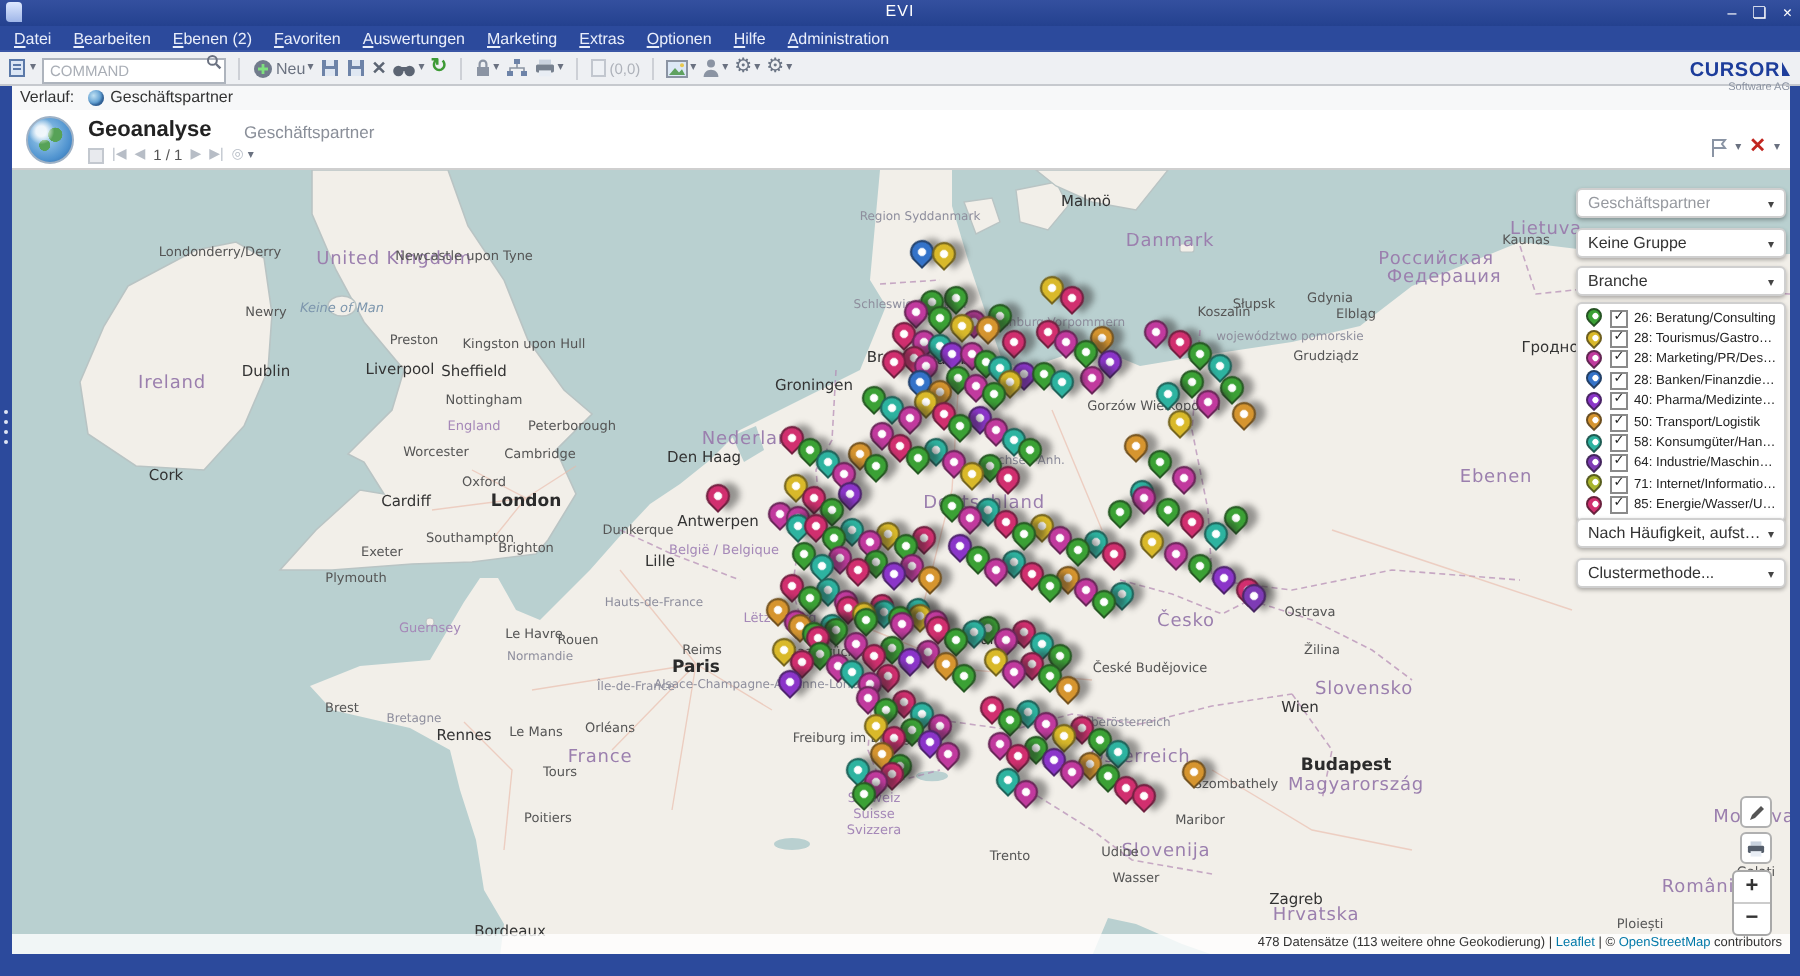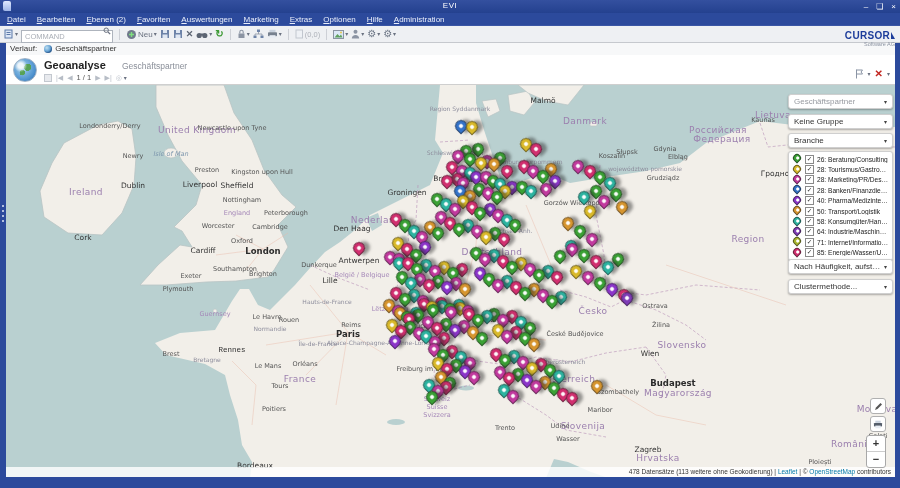--- a/index.html
+++ b/index.html
@@ -329,40 +329,40 @@
       <span class="map-label co2" style="left: 356px; top: 186px;">België / Belgique</span>
       <span class="map-label co2" style="left: 384px; top: 220px;">Lëtzebuerg</span>
       <span class="map-label co" style="left: 486px; top: 162px;">Deutschland</span>
       <span class="map-label co" style="left: 294px; top: 289px;">France</span>
       <span class="map-label co" style="left: 587px; top: 221px;">Česko</span>
       <span class="map-label co" style="left: 564px; top: 289px;">Österreich</span>
       <span class="map-label co" style="left: 676px; top: 255px;">Slovensko</span>
       <span class="map-label co" style="left: 672px; top: 303px;">Magyarország</span>
       <span class="map-label co" style="left: 577px; top: 336px;">Slovenija</span>
       <span class="map-label co" style="left: 652px; top: 368px;">Hrvatska</span>
-      <span class="map-label co" style="left: 742px; top: 149px;">Region</span>
+      <span class="map-label co" style="left: 742px; top: 149px;">Ebenen</span>
       <span class="map-label co" style="left: 767px; top: 25px;">Lietuva</span>
       <span class="map-label co" style="left: 579px; top: 31px;">Danmark</span>
       <span class="map-label co" style="left: 712px; top: 40px;">Российская</span>
       <span class="map-label co" style="left: 716px; top: 49px;">Федерация</span>
       <span class="map-label co" style="left: 846px; top: 354px;">România</span>
       <span class="map-label co" style="left: 871px; top: 319px;">Moldova</span>
       <span class="map-label co2" style="left: 431px; top: 310px;">Schweiz</span>
       <span class="map-label co2" style="left: 431px; top: 318px;">Suisse</span>
       <span class="map-label co2" style="left: 431px; top: 326px;">Svizzera</span>
       <span class="map-label co2" style="left: 231px; top: 124px;">England</span>
       <span class="map-label cb" style="left: 257px; top: 161px;">London</span>
       <span class="map-label cb" style="left: 342px; top: 244px;">Paris</span>
       <span class="map-label cb" style="left: 667px; top: 293px;">Budapest</span>
       <span class="map-label ci" style="left: 127px; top: 96px;">Dublin</span>
       <span class="map-label ci" style="left: 194px; top: 95px;">Liverpool</span>
       <span class="map-label ci" style="left: 231px; top: 96px;">Sheffield</span>
       <span class="map-label ci" style="left: 197px; top: 161px;">Cardiff</span>
       <span class="map-label ci" style="left: 77px; top: 148px;">Cork</span>
-      <span class="map-label ci" style="left: 226px; top: 261px; font-family: Liberation Mono, monospace;">Rennes</span>
+      <span class="map-label ci" style="left: 226px; top: 278px;">Rennes</span>
       <span class="map-label ci" style="left: 249px; top: 376px;">Bordeaux</span>
       <span class="map-label ci" style="left: 474px; top: 90px;">Hamburg</span>
       <span class="map-label ci" style="left: 401px; top: 103px;">Groningen</span>
       <span class="map-label ci" style="left: 346px; top: 139px;">Den Haag</span>
       <span class="map-label ci" style="left: 496px; top: 230px;">Nürnberg</span>
       <span class="map-label ci" style="left: 353px; top: 171px;">Antwerpen</span>
       <span class="map-label ci" style="left: 324px; top: 191px;">Lille</span>
       <span class="map-label ci" style="left: 644px; top: 264px;">Wien</span>
       <span class="map-label ci" style="left: 537px; top: 11px;">Malmö</span>
       <span class="map-label ci" style="left: 442px; top: 89px;">Bremen</span>
@@ -375,21 +375,21 @@
       <span class="map-label tn" style="left: 264px; top: 138px;">Cambridge</span>
       <span class="map-label tn" style="left: 236px; top: 152px;">Oxford</span>
       <span class="map-label tn" style="left: 212px; top: 137px;">Worcester</span>
       <span class="map-label tn" style="left: 229px; top: 180px;">Southampton</span>
       <span class="map-label tn" style="left: 257px; top: 185px;">Brighton</span>
       <span class="map-label tn" style="left: 185px; top: 187px;">Exeter</span>
       <span class="map-label tn" style="left: 172px; top: 200px;">Plymouth</span>
       <span class="map-label tn" style="left: 201px; top: 81px;">Preston</span>
       <span class="map-label tn" style="left: 104px; top: 37px;">Londonderry/Derry</span>
       <span class="map-label tn" style="left: 127px; top: 67px;">Newry</span>
-      <span class="map-label wa" style="left: 165px; top: 65px;">Isle of Man</span>
+      <span class="map-label wa" style="left: 165px; top: 65px;">Keine of Man</span>
       <span class="map-label co2" style="left: 209px; top: 225px;">Guernsey</span>
       <span class="map-label tn" style="left: 165px; top: 265px;">Brest</span>
       <span class="map-label tn" style="left: 262px; top: 277px;">Le Mans</span>
       <span class="map-label tn" style="left: 274px; top: 297px;">Tours</span>
       <span class="map-label tn" style="left: 268px; top: 320px;">Poitiers</span>
       <span class="map-label tn" style="left: 261px; top: 228px;">Le Havre</span>
       <span class="map-label tn" style="left: 283px; top: 231px;">Rouen</span>
       <span class="map-label tn" style="left: 313px; top: 176px;">Dunkerque</span>
       <span class="map-label tn" style="left: 299px; top: 275px;">Orléans</span>
       <span class="map-label tn" style="left: 345px; top: 236px;">Reims</span>

